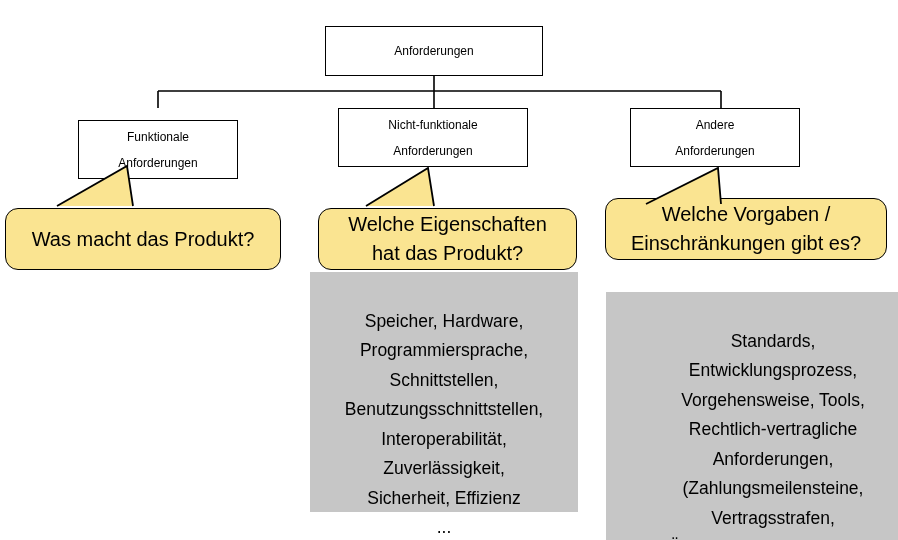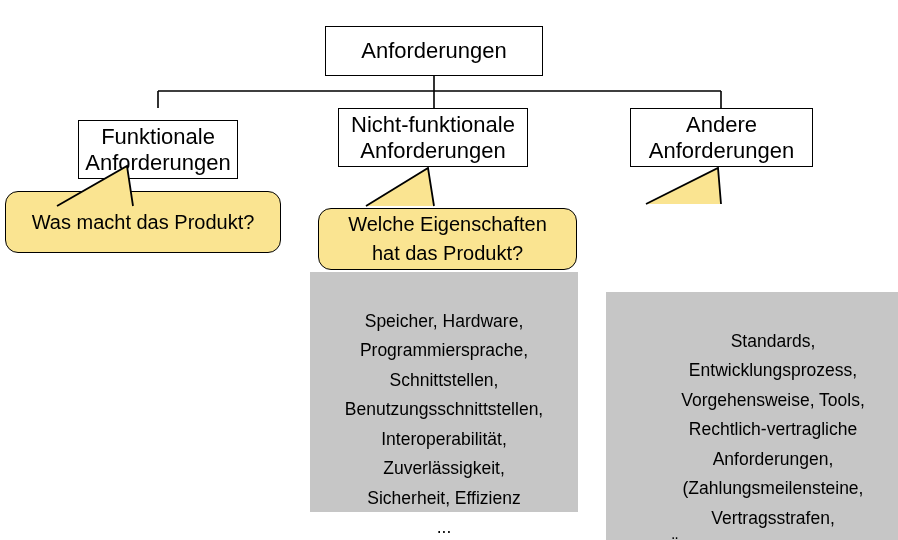--- a/index.html
+++ b/index.html
@@ -10,39 +10,39 @@
     --text:#000000;
   }
   html,body{margin:0;padding:0;background:#fff;}
   .canvas{
     position:relative;width:898px;height:540px;background:#fff;
     font-family:"Liberation Sans",sans-serif;color:var(--text);overflow:hidden;
   }
   .node{
     position:absolute;background:var(--node-fill);border:1.6px solid var(--line);
     display:flex;align-items:center;justify-content:center;text-align:center;
-    font-size:22px;line-height:26px;white-space:pre-line;box-sizing:border-box;
+    font-size:12px;line-height:26px;white-space:pre-line;box-sizing:border-box;
   }
   .callout{
     position:absolute;background:var(--callout-fill);border:1.8px solid var(--line);
     border-radius:13px;display:flex;align-items:center;justify-content:center;
     text-align:center;font-size:20px;line-height:29px;white-space:pre-line;
     box-sizing:border-box;
   }
   .panel{
     position:absolute;background:var(--panel-fill);
     text-align:center;font-size:17.5px;line-height:29.5px;white-space:pre-line;
     box-sizing:border-box;padding-top:5px;
   }
   
   .node-root   {left:325px;top:26px; width:218px;height:50px;}
   .node-a      {left:78px; top:108px;width:160px;height:59px;margin-top:12px;}
   .node-b      {left:338px;top:108px;width:190px;height:59px;justify-content:center;}
-  .node-c      {left:630px;top:108px;width:183px;height:59px;}
-  .callout-a   {left:5px;  top:191px;width:276px;height:62px;}
+  .node-c      {left:630px;top:108px;width:170px;height:59px;}
+  .callout-a   {left:5px;  top:208px;width:276px;height:62px;}
   .callout-b   {left:318px;top:208px;width:259px;height:62px;}
   .callout-c   {left:605px;top:198px;width:282px;height:62px;}
   .panel-b     {left:310px;top:272px;width:268px;height:240px;}
   .panel-c     {left:606px;top:272px;width:334px;height:264px;margin-top:20px;}
   .overlay{
     position:absolute;left:0;top:0;width:898px;height:540px;pointer-events:none;
   }
   .tree-line{fill:none;stroke:var(--line);stroke-width:1.6;}
   .tail{fill:var(--callout-fill);stroke:var(--line);stroke-width:1.8;}
 </style>
@@ -72,20 +72,24 @@
 
   <div class="callout callout-a">
     <span>Was macht das Produkt?</span>
   </div>
 
   <div class="callout callout-b">
     <span>Welche Eigenschaften
 hat das Produkt?</span>
   </div>
 
+  <div class="callout callout-c">
+    <span>Welche Vorgaben /
+Einschränkungen gibt es?</span>
+  </div>
 
   <div class="panel panel-b">
     <span>Speicher, Hardware,
 Programmiersprache,
 Schnittstellen,
 Benutzungsschnittstellen,
 Interoperabilität,
 Zuverlässigkeit,
 Sicherheit, Effizienz
 ...</span>

